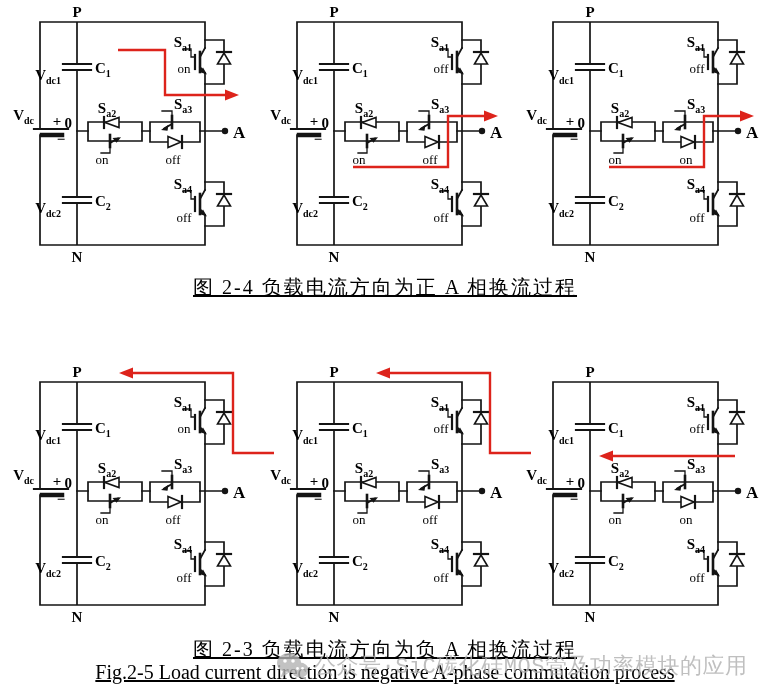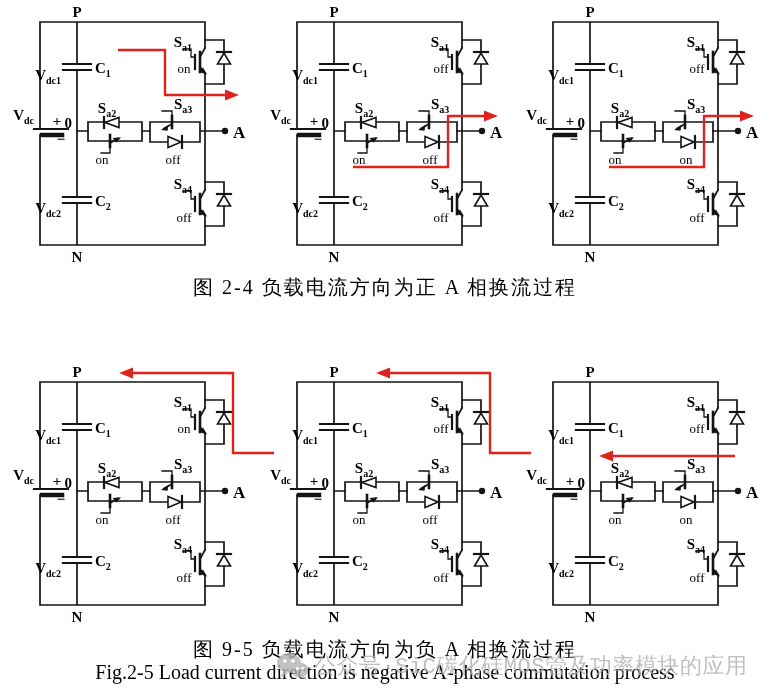--- a/index.html
+++ b/index.html
@@ -15,21 +15,21 @@
   .rline{stroke:#dd231b;stroke-width:2.4;fill:none;}
   .rhead{fill:#dd231b;stroke:none;}
   
   text{font-family:"Liberation Serif","DejaVu Serif",serif;fill:#000;}
   .lb{font-size:15px;font-weight:bold;}
   .lba{font-size:17px;}
   .sub{font-size:10px;font-weight:bold;}
   .sg{font-size:15px;font-weight:bold;}
   .st{font-size:13px;font-weight:normal;}
   
-  .caption{position:absolute;left:0;width:770px;text-align:center;white-space:nowrap;color:#000;}
+  .caption{position:absolute;left:0;width:770px;text-align:center;white-space:nowrap;color:#000;text-decoration:underline;}
   .cap-zh{font-size:20px;letter-spacing:2px;}
   .cap-en{font-size:20px;}
   
   #watermark{position:absolute;left:276px;top:651px;display:flex;align-items:center;gap:6px;
              opacity:0.8;pointer-events:none;white-space:nowrap;}
   #watermark .wm-text{font-size:22px;color:#b0b0b0;letter-spacing:0.5px;
              font-family:Liberation Mono, monospace;}
 </style>
 </head>
 <body>
@@ -252,21 +252,21 @@
     <text class="st" x="184" y="73" text-anchor="middle">off</text>
     <text class="lb" x="107" y="113" text-anchor="middle"><tspan>S</tspan><tspan class="sub" dy="4">a2</tspan></text>
     <text class="st" x="102" y="164" text-anchor="middle">on</text>
     <text class="lb" x="174" y="109"><tspan>S</tspan><tspan class="sub" dy="4">a3</tspan></text>
     <text class="st" x="173" y="164" text-anchor="middle">on</text>
     <text class="lb" x="192" y="189" text-anchor="end"><tspan>S</tspan><tspan class="sub" dy="4">a4</tspan></text>
     <text class="st" x="184" y="222" text-anchor="middle">off</text>
   </svg>
 </div>
 
-  <div class="caption cap-zh" style="top:636px">图 9-5 负载电流方向为负 A 相换流过程</div>
+  <div class="caption cap-zh" style="top:636px">图 2-3 负载电流方向为负 A 相换流过程</div>
   <div class="caption cap-en" style="top:661px">Fig.2-5 Load current direction is negative A-phase commutation process</div>
 
   <div id="watermark">
     <svg width="32" height="28" viewBox="0 0 32 28">
       <ellipse cx="13" cy="11" rx="12" ry="10" fill="#b3b3b3"></ellipse>
       <path d="M7,19 L4.5,25.5 L12,21.5 Z" fill="#b3b3b3"></path>
       <circle cx="9" cy="9" r="1.8" fill="#ffffff"></circle>
       <circle cx="17" cy="9" r="1.8" fill="#ffffff"></circle>
       <ellipse cx="24" cy="18" rx="8.5" ry="7.5" fill="#b3b3b3"></ellipse>
       <path d="M28,24.5 L30.5,28 L24,25.5 Z" fill="#b3b3b3"></path>

